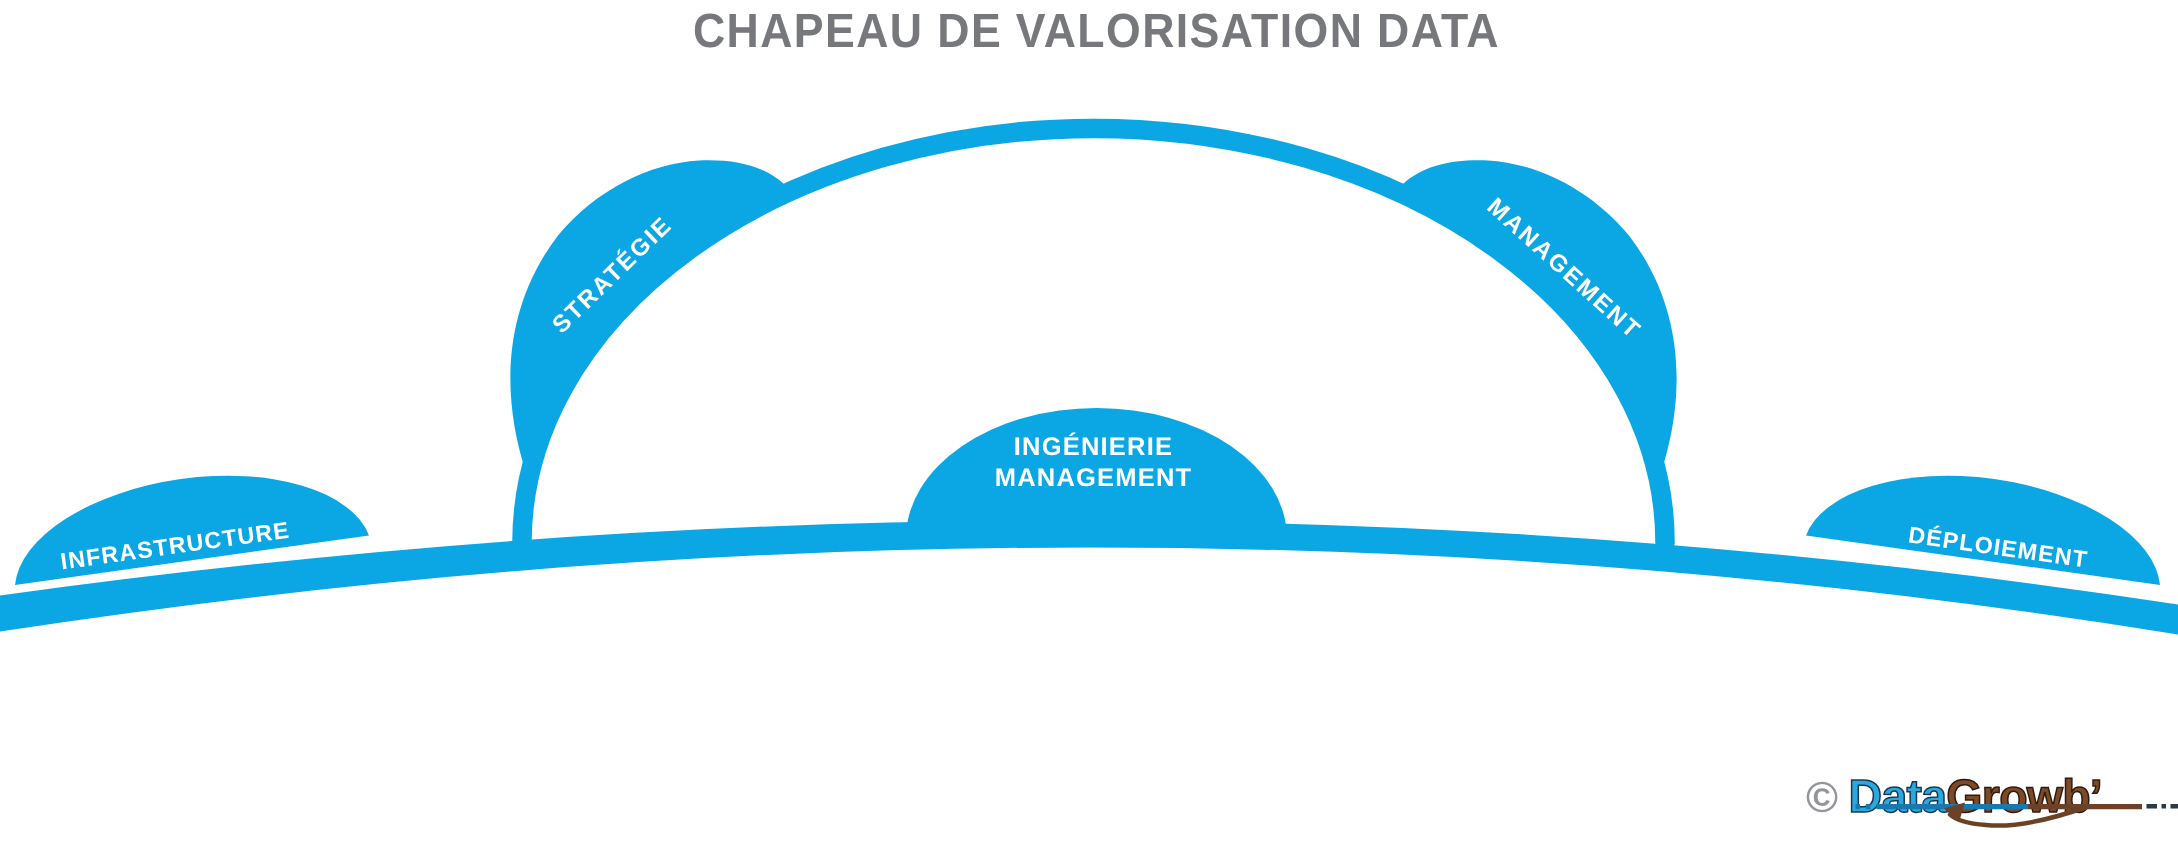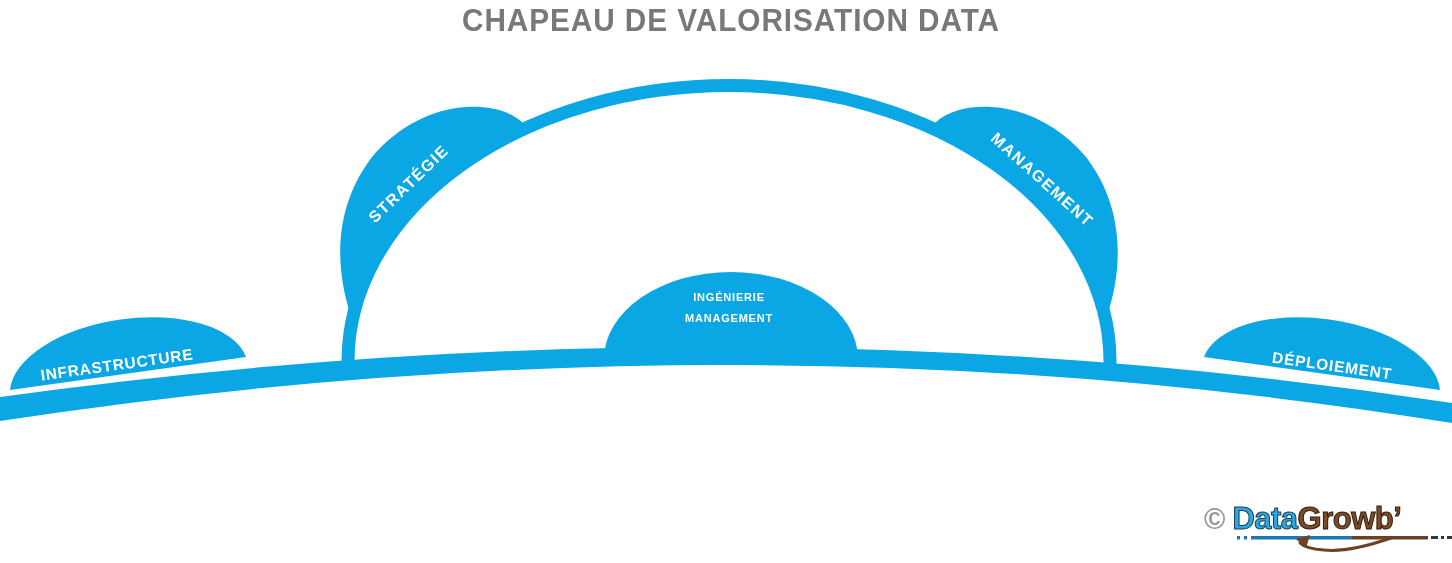--- a/index.html
+++ b/index.html
@@ -29,35 +29,35 @@
     transform:scaleX(0.93);white-space:nowrap;
   }
   .hat-label{
     position:absolute;color:var(--label-white);font-weight:bold;
     white-space:nowrap;transform-origin:center center;
   }
   .lbl-strategy{left:409px;top:184px;font-size:16px;letter-spacing:1.5px;
     transform:translate(-50%,-50%) rotate(-44deg);}
   .lbl-management{left:1042px;top:180px;font-size:16px;letter-spacing:1.5px;
     transform:translate(-50%,-50%) rotate(42deg);}
-  .lbl-engineering{left:729px;top:308px;font-size:11px;letter-spacing:0.8px;
+  .lbl-engineering{left:729px;top:308px;font-size:17px;letter-spacing:0.8px;
     text-align:center;line-height:21px;transform:translate(-50%,-50%);}
   .lbl-infrastructure{left:117px;top:365px;font-size:15.5px;letter-spacing:0.8px;
     transform:translate(-50%,-50%) rotate(-8deg);}
   .lbl-deployment{left:1332px;top:366px;font-size:15.5px;letter-spacing:0.8px;
     transform:translate(-50%,-50%) rotate(8deg);}
   .logo{
     position:absolute;left:1204px;top:501px;display:flex;align-items:baseline;
     font-weight:bold;white-space:nowrap;
   }
   .logo .copyright{font-size:29px;color:var(--copyright-gray);margin-right:7px;}
   .logo .brand-first{font-size:31px;color:var(--brand-blue);
     -webkit-text-stroke:1px var(--brand-blue-outline);letter-spacing:-0.5px;text-align:right;}
   .logo .brand-second{font-size:31px;color:var(--brand-brown);
-    -webkit-text-stroke:1px var(--brand-brown-outline);letter-spacing:-0.5px;}
+    -webkit-text-stroke:1px var(--brand-brown-outline);letter-spacing:-0.5px;margin-top:12px;}
   .flourish{position:absolute;left:1236px;top:533px;}
   .u-blue{fill:var(--underline-blue);}
   .u-brown{fill:var(--underline-brown);}
   .u-brown-stroke{stroke:var(--underline-brown);stroke-width:3;fill:none;stroke-linecap:round;}
   .u-dark{fill:var(--underline-dark);}
 </style>
 </head>
 <body>
 
 <div class="stage">

